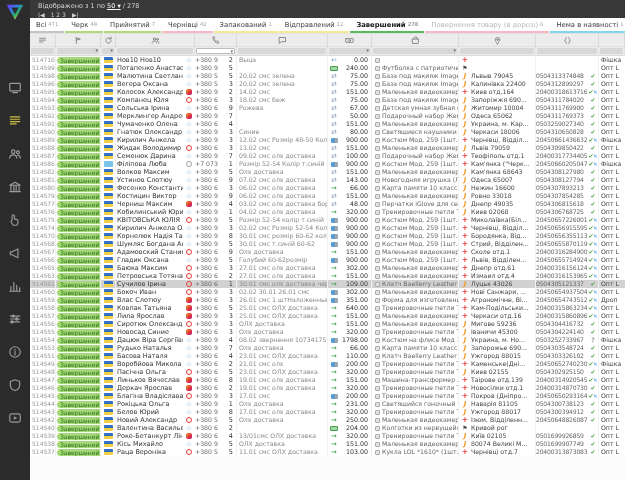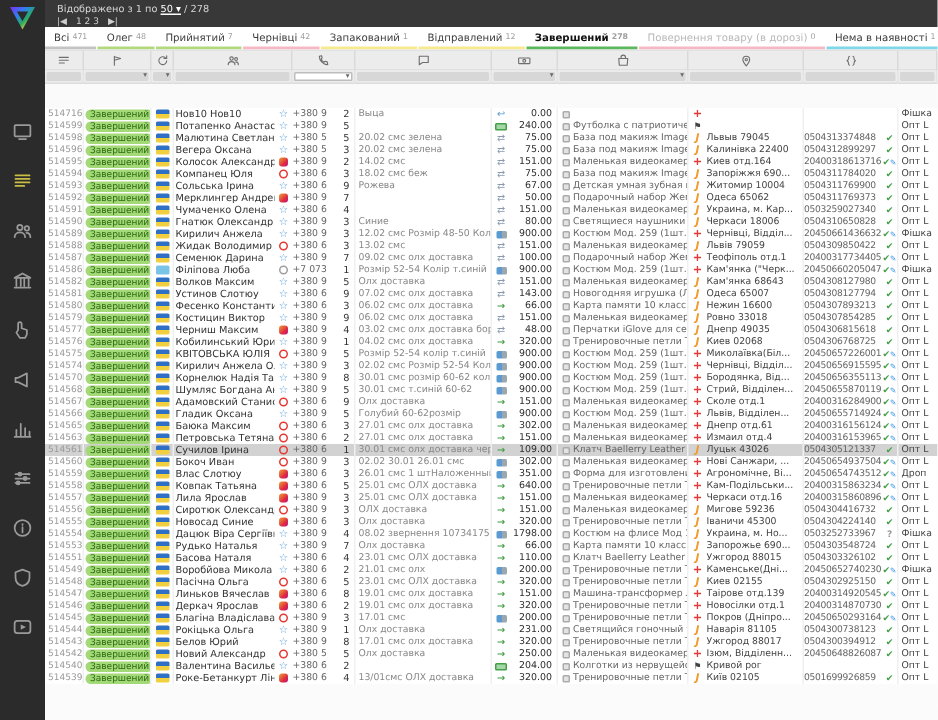--- a/index.html
+++ b/index.html
@@ -32,21 +32,21 @@
     border-bottom:1px solid #e0e0e0}
   .hgroup{flex:0 0 auto;height:13px;border-right:1px solid #d9d9d9;display:flex;align-items:center;justify-content:center;color:#6e6e6e;cursor:pointer}
   .hgroup svg{width:9px;height:9px}
   .filters{position:absolute;left:30px;top:47px;width:595px;height:9px;background:#ececec;display:flex;
     border-bottom:1px solid #dcdcdc}
   .fgroup{flex:0 0 auto;height:9px;padding:1px 1px;border-right:1px solid #e3e3e3}
   .fbox{height:6px;background:#d7d7d7;border-radius:1px;position:relative}
   .fbox.white{background:#fff;border:1px solid #bdbdbd}
   .fbox.arrow::after{content:"▾";position:absolute;right:1px;top:-1px;font-size:5px;color:#6b6b6b}
   
-  .tbody{position:absolute;left:30px;top:72px;width:595px;height:400px;background:#fff;overflow:hidden}
+  .tbody{position:absolute;left:30px;top:56px;width:595px;height:400px;background:#fff;overflow:hidden}
   .row{display:flex;height:8px;line-height:8px;font-size:6.5px;color:#444;cursor:pointer}
   .row.sel{background:#d2d2d2}
   .c{flex:0 0 auto;overflow:hidden;white-space:nowrap}
   .sep{border-right:1px solid #f0f0f0}
   .c-id{width:26px;font-size:6px;color:#999;padding-left:2px}
   .c-status{width:45px;padding-left:1px}
   .pill{display:inline-block;background:#a3d977;color:#2e6b14;font-size:6px;line-height:7px;height:7px;
     border-radius:4px;padding:0 3px;margin-top:0.5px}
   .c-flag{width:15px;text-align:center}
   .flag{display:inline-block;width:9px;height:6px;border-radius:1px;margin-top:1px}
@@ -169,21 +169,21 @@
     <span class="pgbtn">1   2   3</span>
     <span class="pgbtn">▶|</span>
   </div>
 </div>
 
 <div class="tabs">
     <span class="tab" style="border-bottom-color: rgb(196, 196, 196);">
     <span>Всі</span><span class="cnt">471</span>
   </span>
     <span class="tab" style="border-bottom-color: rgb(178, 217, 124);">
-    <span>Олег</span><span class="cnt">48</span>
+    <span>Черк</span><span class="cnt">48</span>
   </span>
     <span class="tab" style="border-bottom-color: rgb(178, 217, 124);">
     <span>Прийнятий</span><span class="cnt">7</span>
   </span>
     <span class="tab" style="border-bottom-color: rgb(245, 184, 196);">
     <span>Чернівці</span><span class="cnt">42</span>
   </span>
     <span class="tab" style="border-bottom-color: rgb(247, 233, 142);">
     <span>Запакований</span><span class="cnt">1</span>
   </span>

